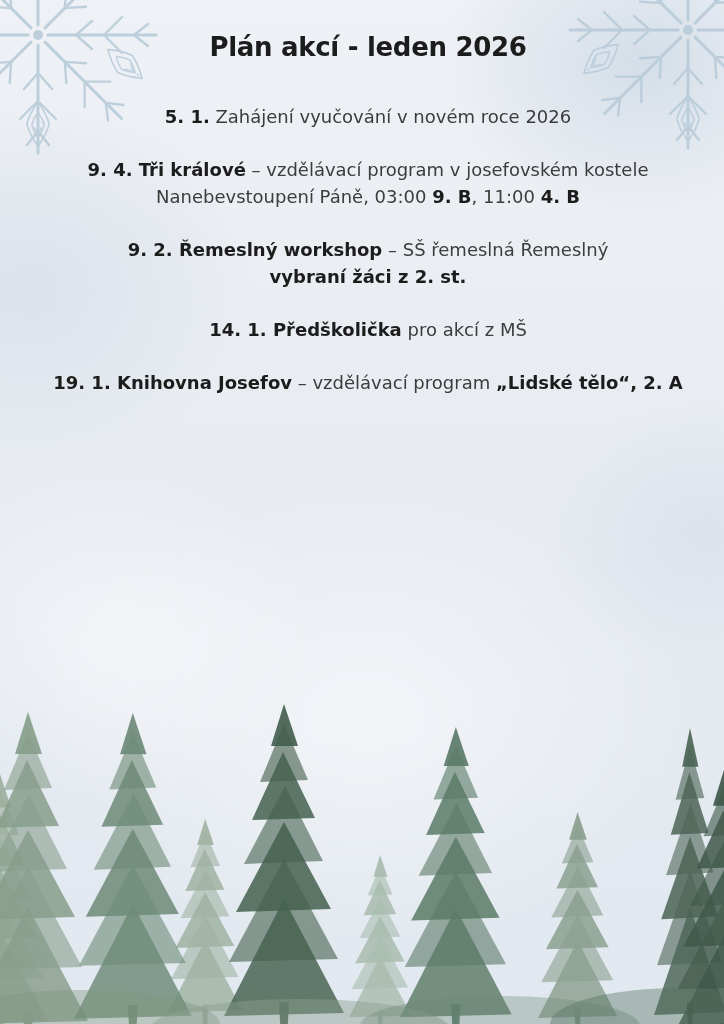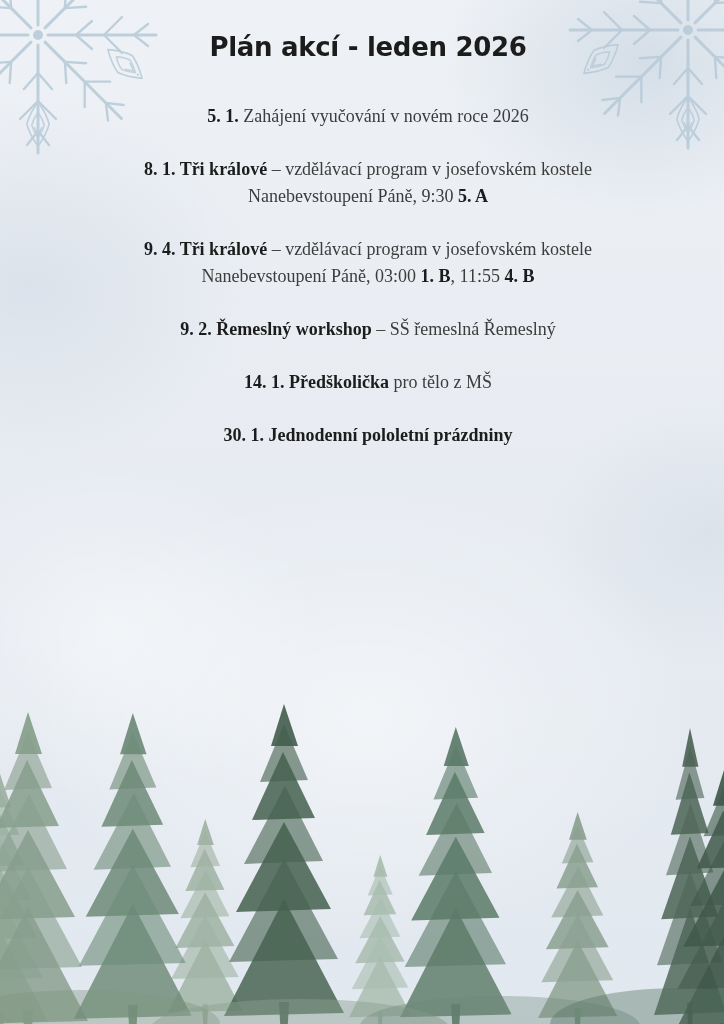--- a/index.html
+++ b/index.html
@@ -25,21 +25,21 @@
   .flake-tr{left:508px;top:-150px;transform:scaleX(-1);}
   .forest{left:0;bottom:0;z-index:1;}
   .content{position:relative;z-index:2;}
   .page-title{
     margin:30px 0 0;
     text-align:center;
     font-size:26px;line-height:34px;
     font-weight:bold;letter-spacing:-.3px;
     color:var(--ink-strong,#1b1b1b);
   }
-  .events{margin:39px 30px 0;font-family:Liberation Serif, serif;}
+  .events{margin:39px 30px 0;}
   .event{
     margin:0 0 26px;
     text-align:center;
     font-size:18px;line-height:27px;
     color:var(--ink,#3c3c3c);
   }
   .event .b{font-weight:bold;color:var(--ink-strong,#1e1e1e);}
 </style>
 </head>
 <body>
@@ -141,21 +141,20 @@
       <ellipse cx="300" cy="345" rx="150" ry="30" fill="#8ba090" opacity=".45"></ellipse>
       <ellipse cx="500" cy="342" rx="140" ry="30" fill="#6d8a77" opacity=".35"></ellipse>
       <ellipse cx="680" cy="340" rx="130" ry="36" fill="#52705e" opacity=".4"></ellipse>
     </g>
   </svg>
 
   <div class="content">
     <h1 class="page-title">Plán akcí - leden 2026</h1>
     <div class="events">
         <p class="event"><span class="b">5. 1.</span><span> Zahájení vyučování v novém roce 2026</span></p>
-        <p class="event"><span class="b">8. 1. Tři králové</span><span> – vzdělávací program v josefovském kostele</span><br><span>Nanebevstoupení Páně, 9:30 </span><span class="b">5. A</span></p>
-        <p class="event"><span class="b">9. 4. Tři králové</span><span> – vzdělávací program v josefovském kostele</span><br><span>Nanebevstoupení Páně, 03:00 </span><span class="b">1. B</span><span>, 11:55 </span><span class="b">4. B</span></p>
-        <p class="event"><span class="b">9. 2. Řemeslný workshop</span><span> – SŠ řemeslná Řemeslný</span><br></p>
-        <p class="event"><span class="b">14. 1. Předškolička</span><span> pro tělo z MŠ</span></p>
-        <p class="event"><span class="b">30. 1. Jednodenní pololetní prázdniny</span></p>
+        <p class="event"><span class="b">9. 4. Tři králové</span><span> – vzdělávací program v josefovském kostele</span><br><span>Nanebevstoupení Páně, 03:00 </span><span class="b">9. B</span><span>, 11:00 </span><span class="b">4. B</span></p>
+        <p class="event"><span class="b">9. 2. Řemeslný workshop</span><span> – SŠ řemeslná Řemeslný</span><br><span class="b">vybraní žáci z 2. st.</span></p>
+        <p class="event"><span class="b">14. 1. Předškolička</span><span> pro akcí z MŠ</span></p>
+        <p class="event"><span class="b">19. 1. Knihovna Josefov</span><span> – vzdělávací program </span><span class="b">„Lidské tělo“, 2. A</span></p>
       </div>
   </div>
 
 </div>
 
 </body></html>

